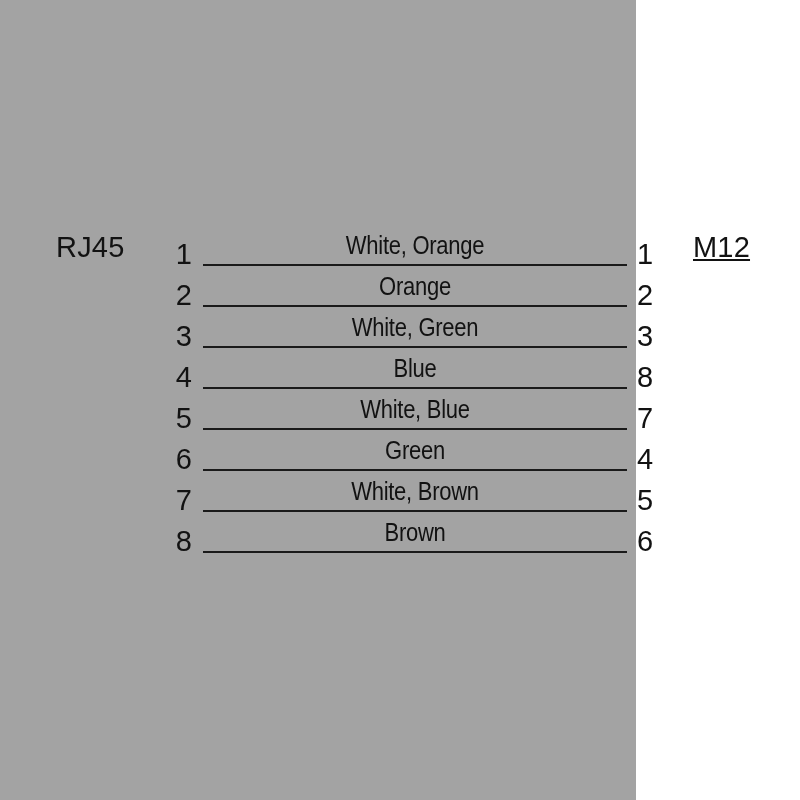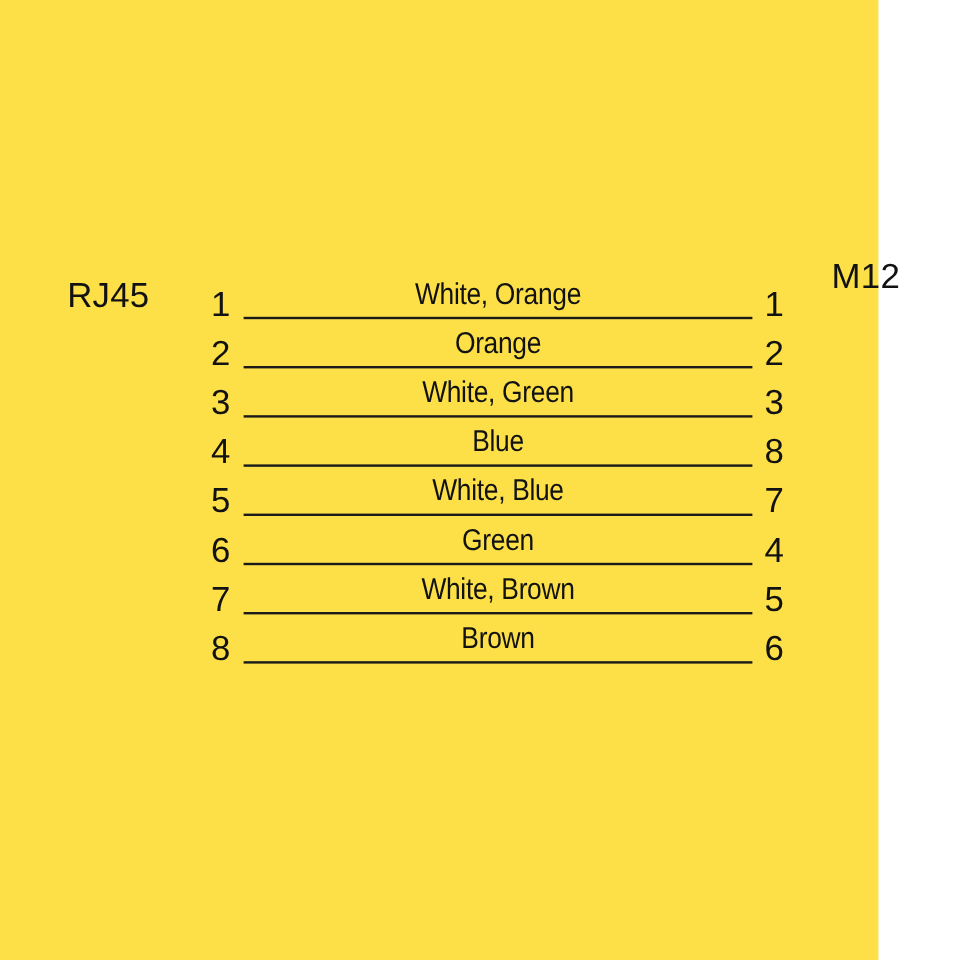--- a/index.html
+++ b/index.html
@@ -10,38 +10,38 @@
   body {
     width: 800px;
     height: 800px;
     font-family: "Liberation Sans", sans-serif;
     color: #121212;
     overflow: hidden;
   }
 
   #diagram {
     position: relative;
-    width: 732px;
+    width: 636px;
     height: 800px;
-    background: #fde047;
+    background: #a3a3a3;
   }
 
   
   .side-heading {
     position: absolute;
     font-family: "Liberation Sans", sans-serif;
     font-size: 29px;
     font-weight: 400;
     letter-spacing: 0.2px;
     color: #121212;
     white-space: nowrap;
     line-height: 1;
   }
   #heading-left  { left: 56px; top: 233px; }
-  #heading-right { left: 693px; top: 217px; }
+  #heading-right { left: 693px; top: 233px; text-decoration: underline; }
 
   
   .pin-row {
     position: absolute;
     left: 0;
     width: 800px;
     height: 0;
   }
 
   

